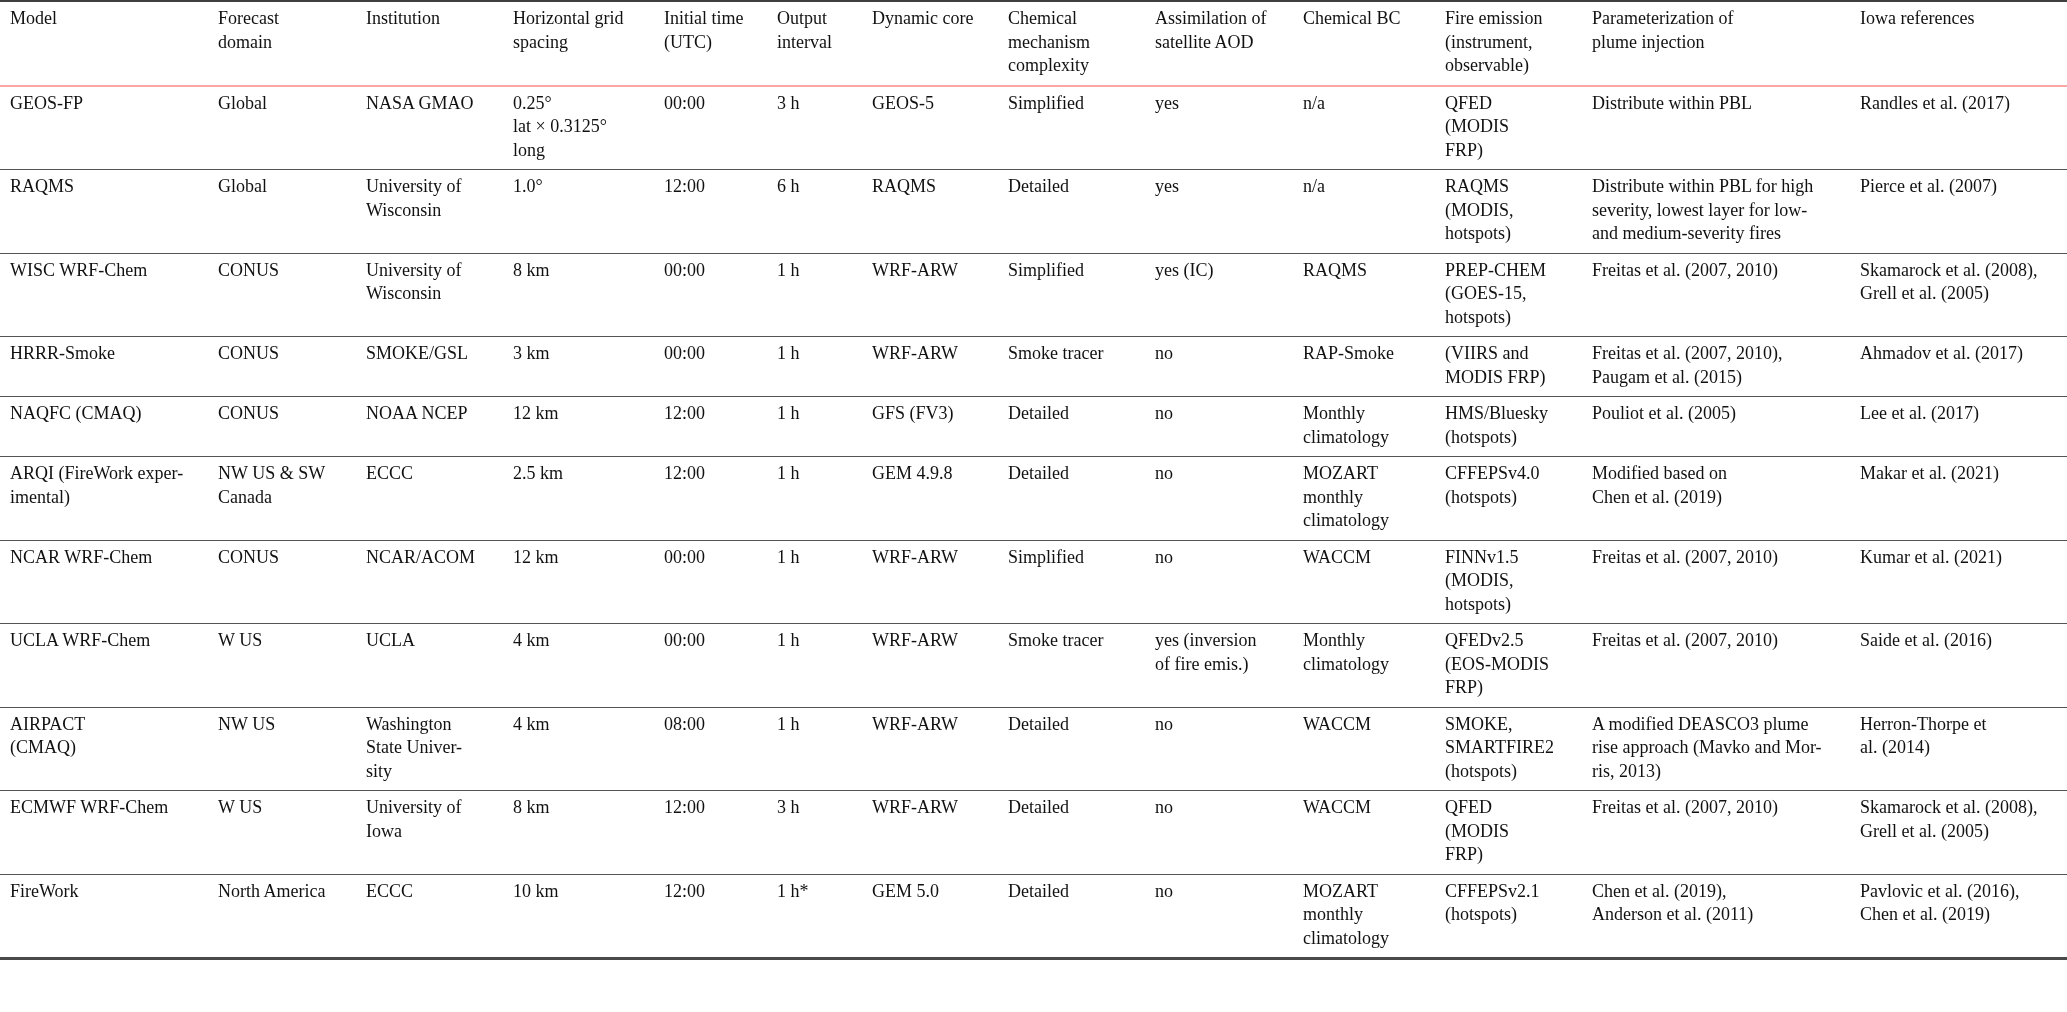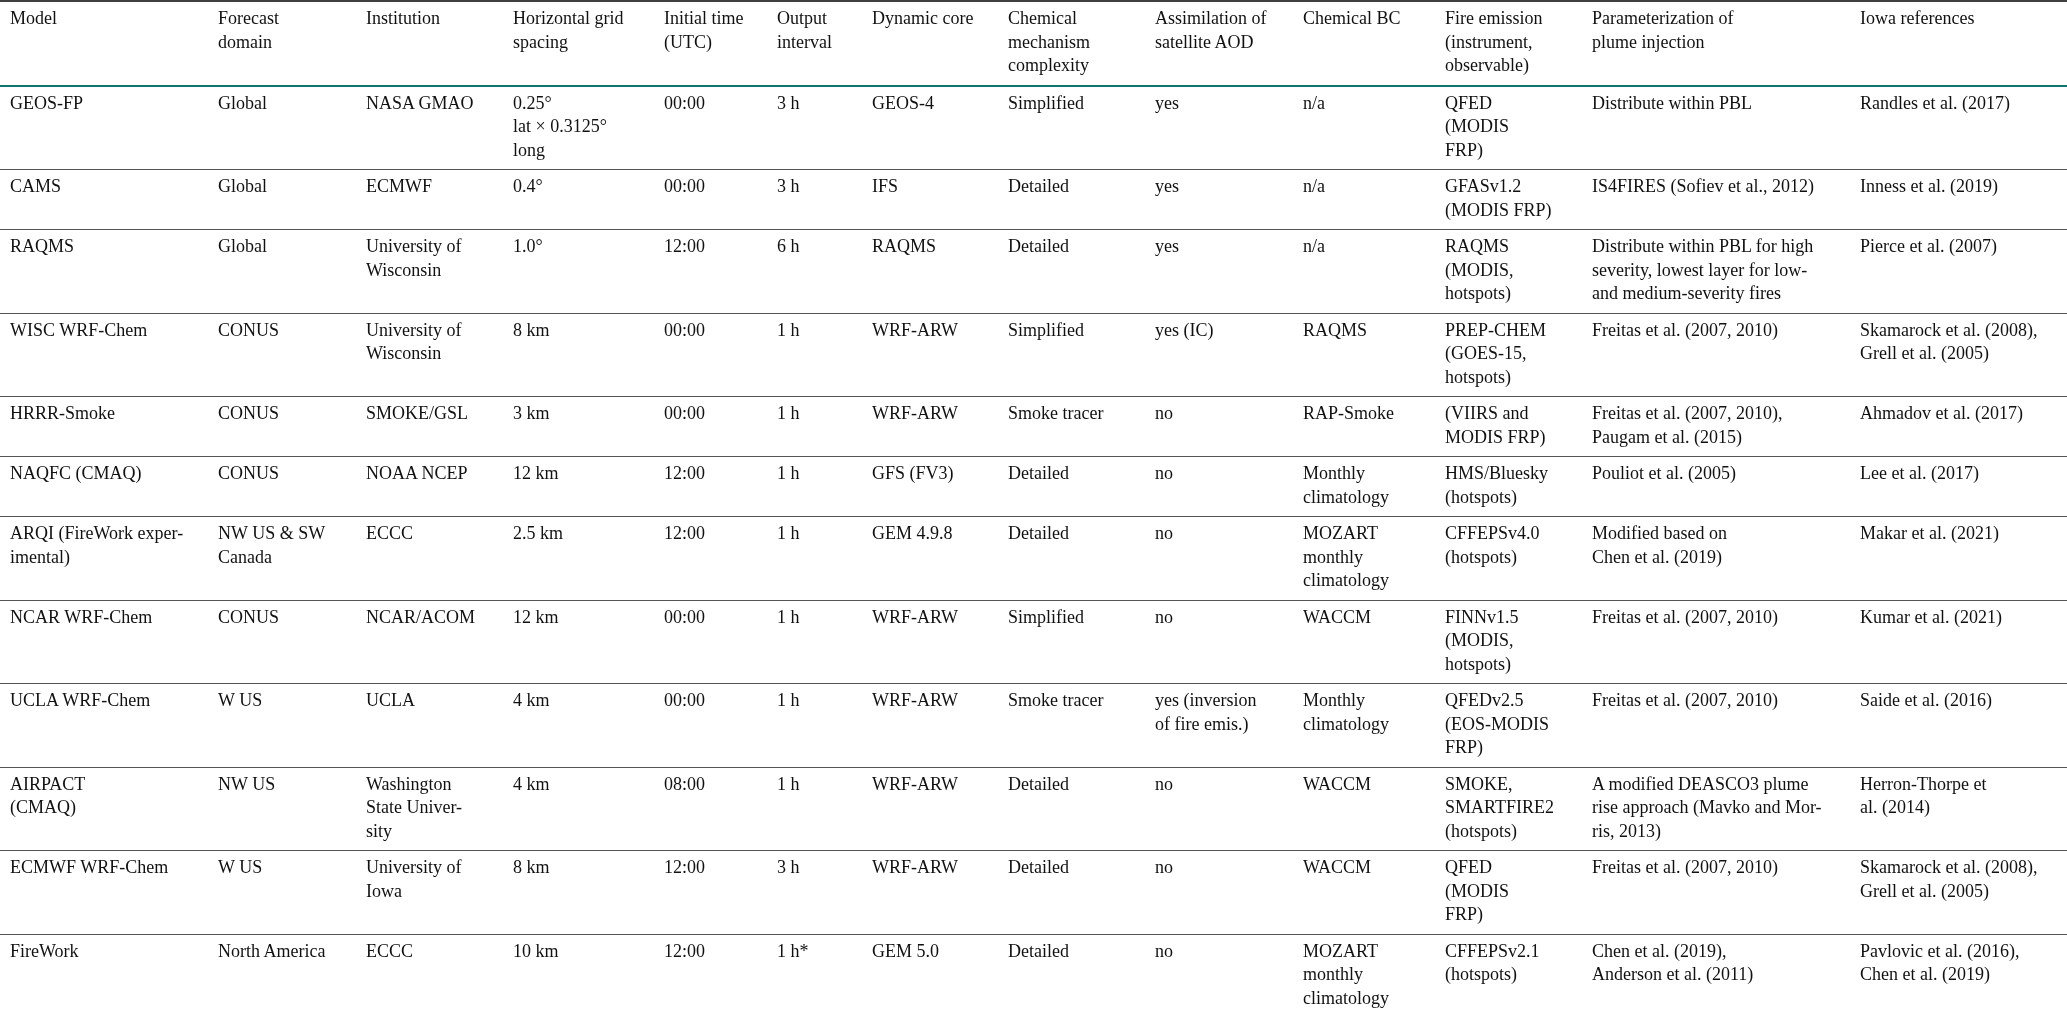--- a/index.html
+++ b/index.html
@@ -28,21 +28,21 @@
   table.model-table th,
   table.model-table td {
     vertical-align: top;
     text-align: left;
     font-weight: normal;
     white-space: pre-line;
     padding: 5px 14px 7px 0;
     overflow: hidden;
   }
   table.model-table thead th {
-    border-bottom: 2px solid #0f766e;
+    border-bottom: 2px solid #fca5a5;
   }
   table.model-table tbody td {
     border-bottom: 1.5px solid #555555;
   }
   table.model-table tbody tr:last-child td {
     border-bottom: none;
   }
   table.model-table th:first-child,
   table.model-table td:first-child {
     padding-left: 10px;
@@ -98,45 +98,29 @@
     <tbody>
         <tr>
           <td>GEOS-FP</td>
           <td>Global</td>
           <td>NASA GMAO</td>
           <td>0.25°
 lat × 0.3125°
 long</td>
           <td>00:00</td>
           <td>3 h</td>
-          <td>GEOS-4</td>
+          <td>GEOS-5</td>
           <td>Simplified</td>
           <td>yes</td>
           <td>n/a</td>
           <td>QFED
 (MODIS
 FRP)</td>
           <td>Distribute within PBL</td>
           <td>Randles et al. (2017)</td>
-        </tr>
-        <tr>
-          <td>CAMS</td>
-          <td>Global</td>
-          <td>ECMWF</td>
-          <td>0.4°</td>
-          <td>00:00</td>
-          <td>3 h</td>
-          <td>IFS</td>
-          <td>Detailed</td>
-          <td>yes</td>
-          <td>n/a</td>
-          <td>GFASv1.2
-(MODIS FRP)</td>
-          <td>IS4FIRES (Sofiev et al., 2012)</td>
-          <td>Inness et al. (2019)</td>
         </tr>
         <tr>
           <td>RAQMS</td>
           <td>Global</td>
           <td>University of
 Wisconsin</td>
           <td>1.0°</td>
           <td>12:00</td>
           <td>6 h</td>
           <td>RAQMS</td>

